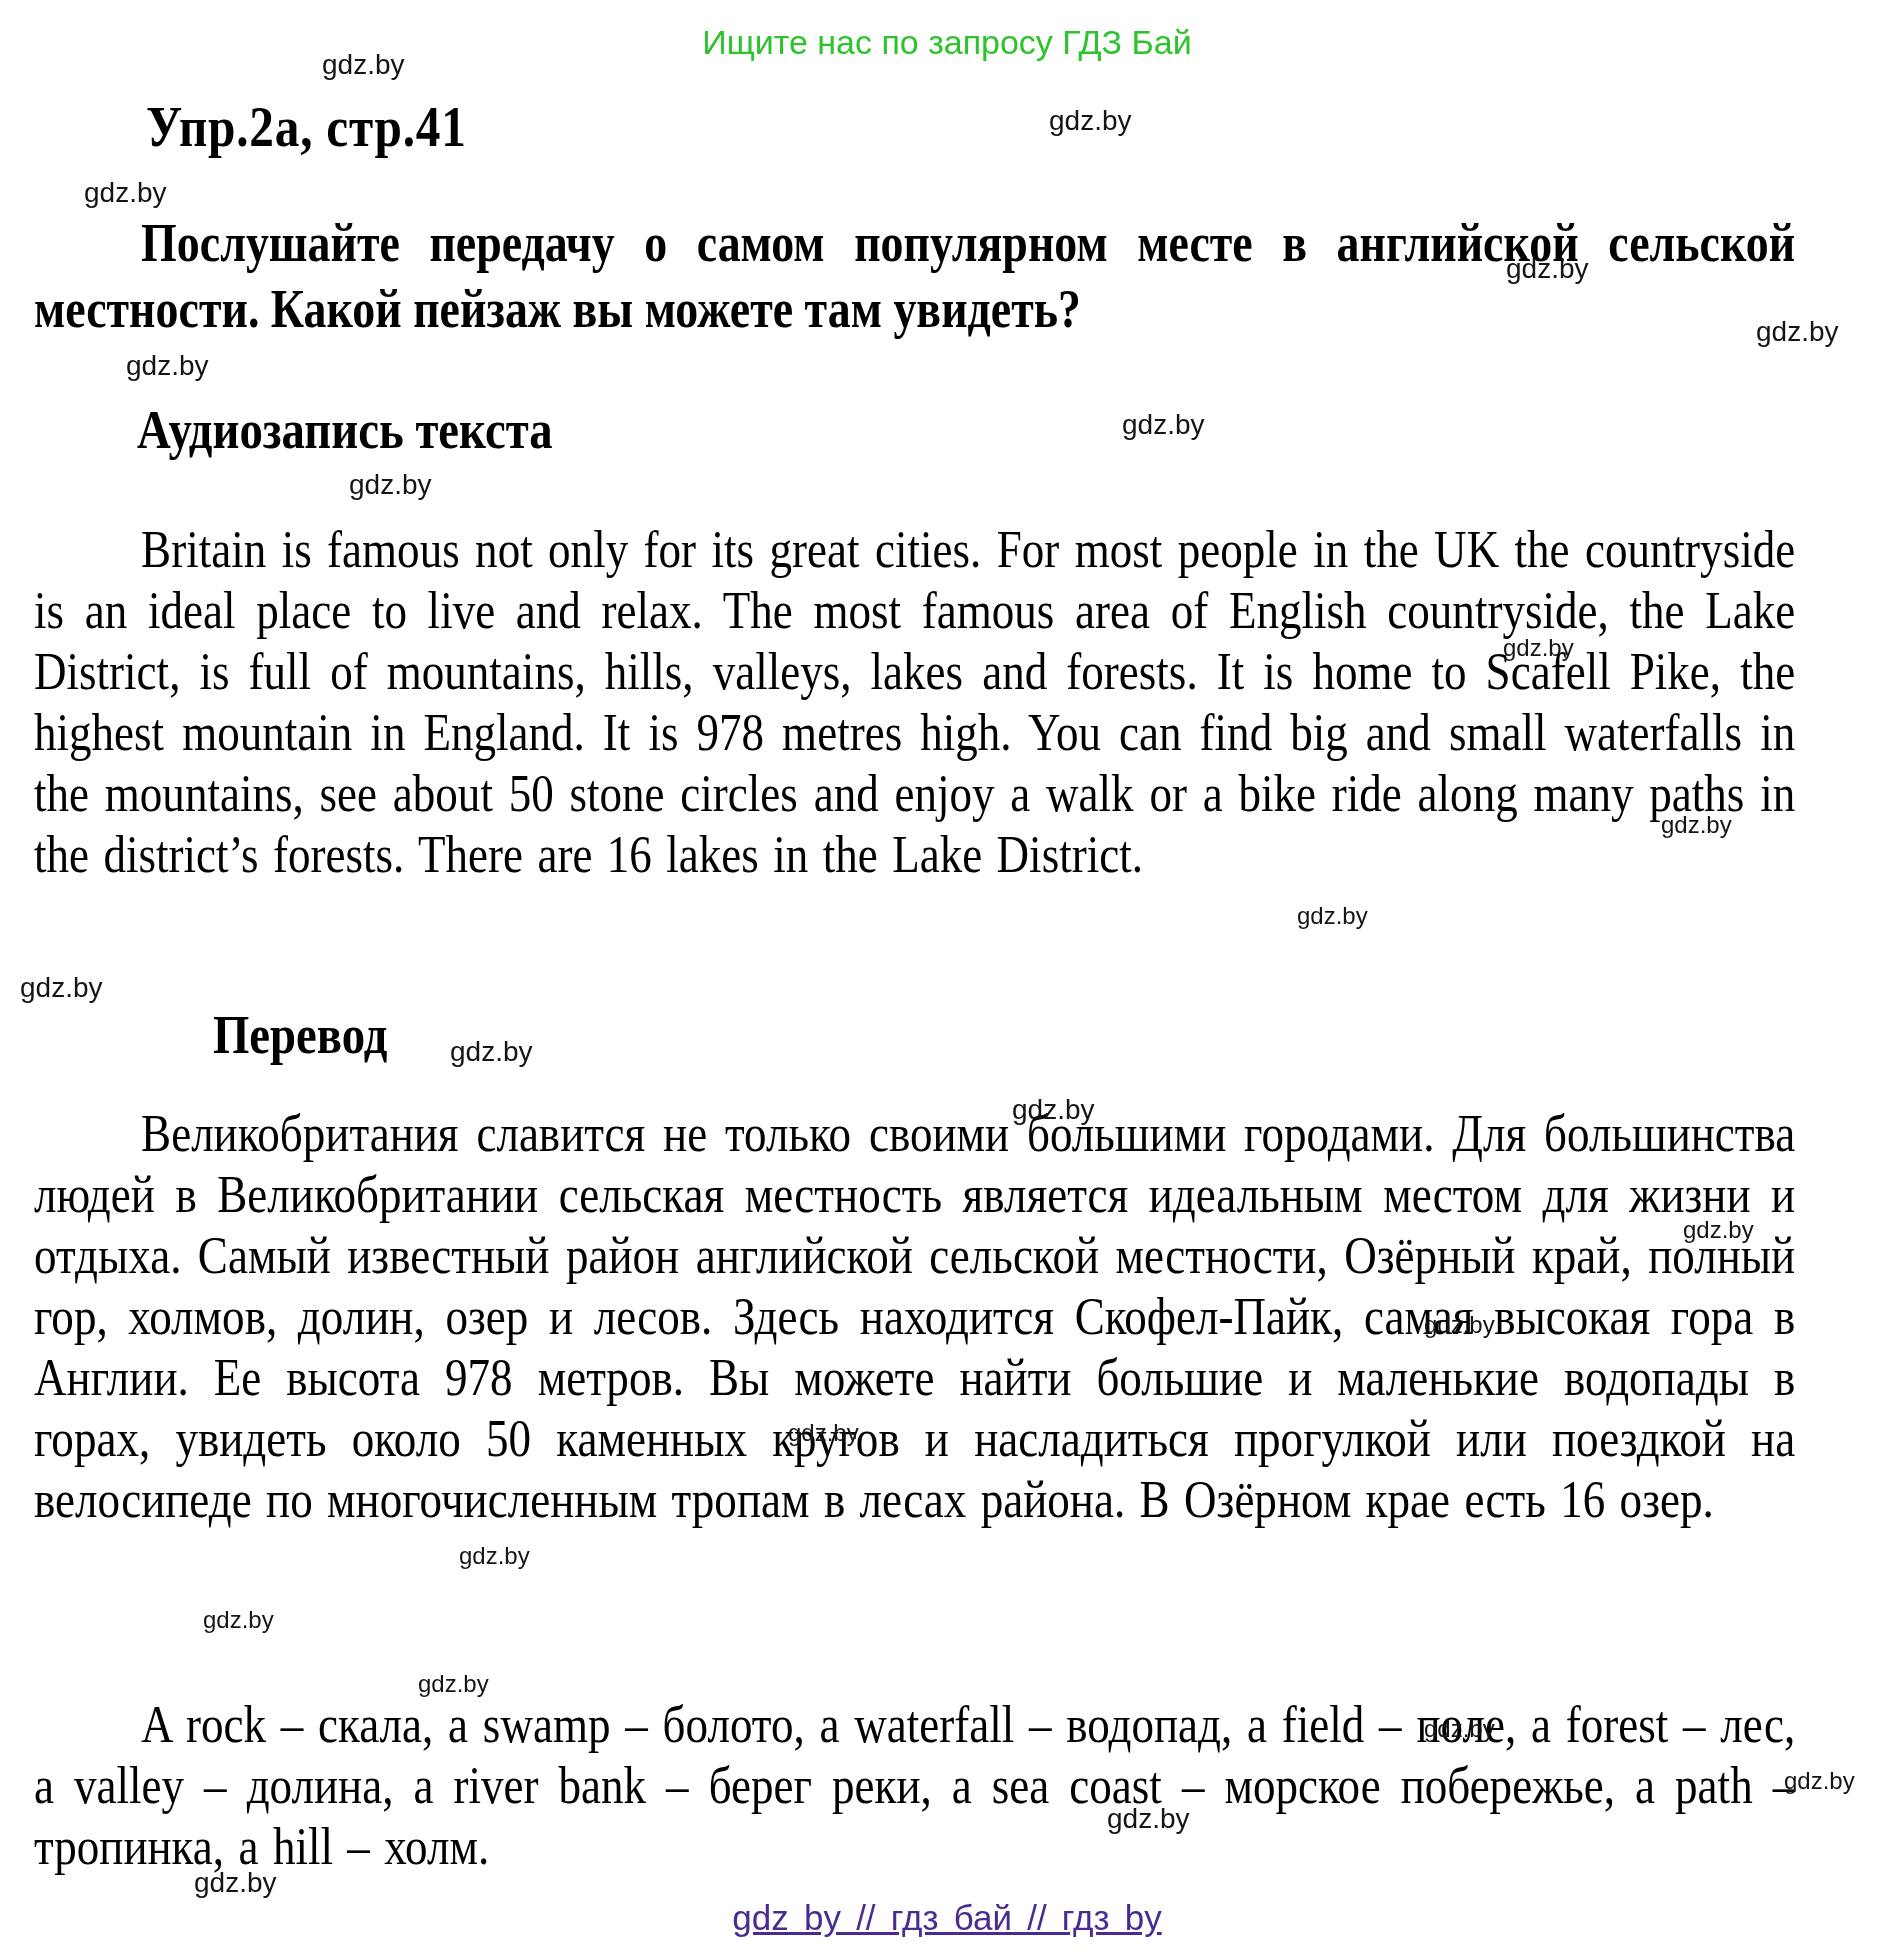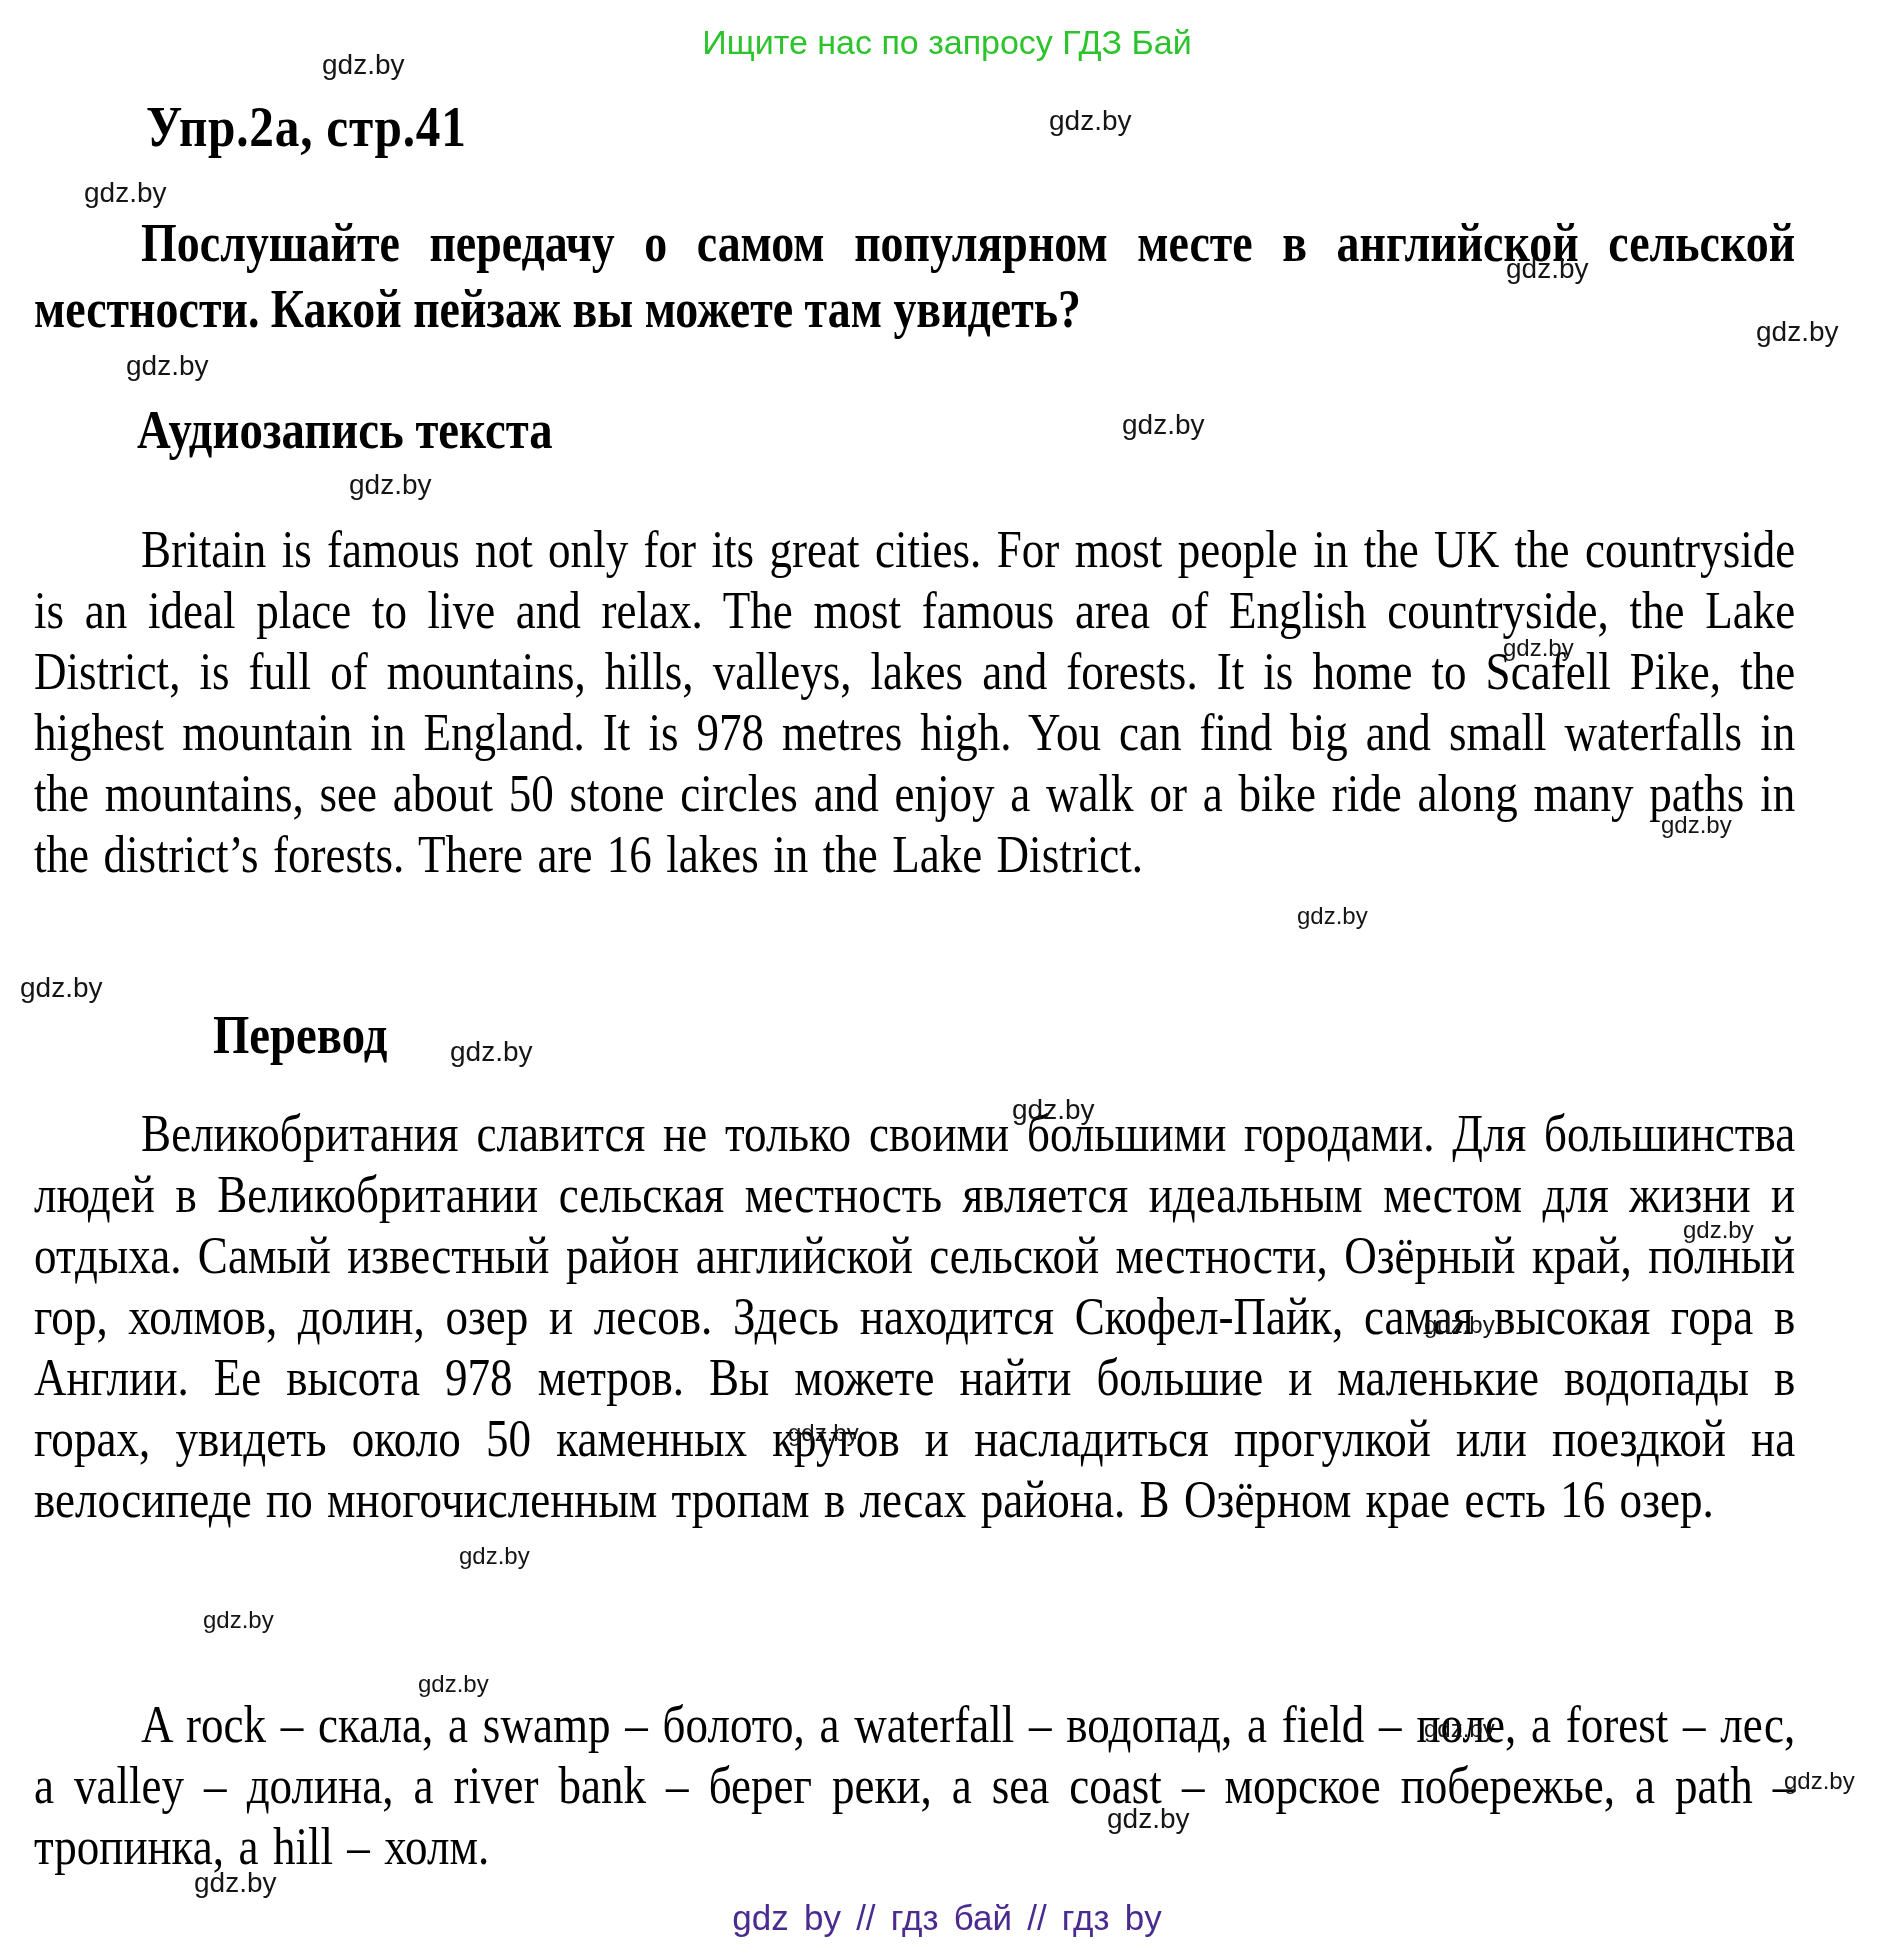--- a/index.html
+++ b/index.html
@@ -48,20 +48,21 @@
   .body-text.english{top:503px;}
   .body-text.russian{top:1087px;}
   .body-text.vocab{top:1678px;}
   .footer{
     position:absolute;left:0;top:1882px;width:100%;
     text-align:center;
     font-family:"Liberation Sans", sans-serif;
     font-size:35px;font-weight:500;
     color:#4a2b8f;
     word-spacing:5.5px;
+    text-decoration:underline;
   }
   .wm{
     position:absolute;
     font-family:"Liberation Sans", sans-serif;
     font-size:28px;color:#151515;
     white-space:nowrap;
     line-height:1;
     text-align:center;
   }
   .wm.sm{font-size:24px;}

